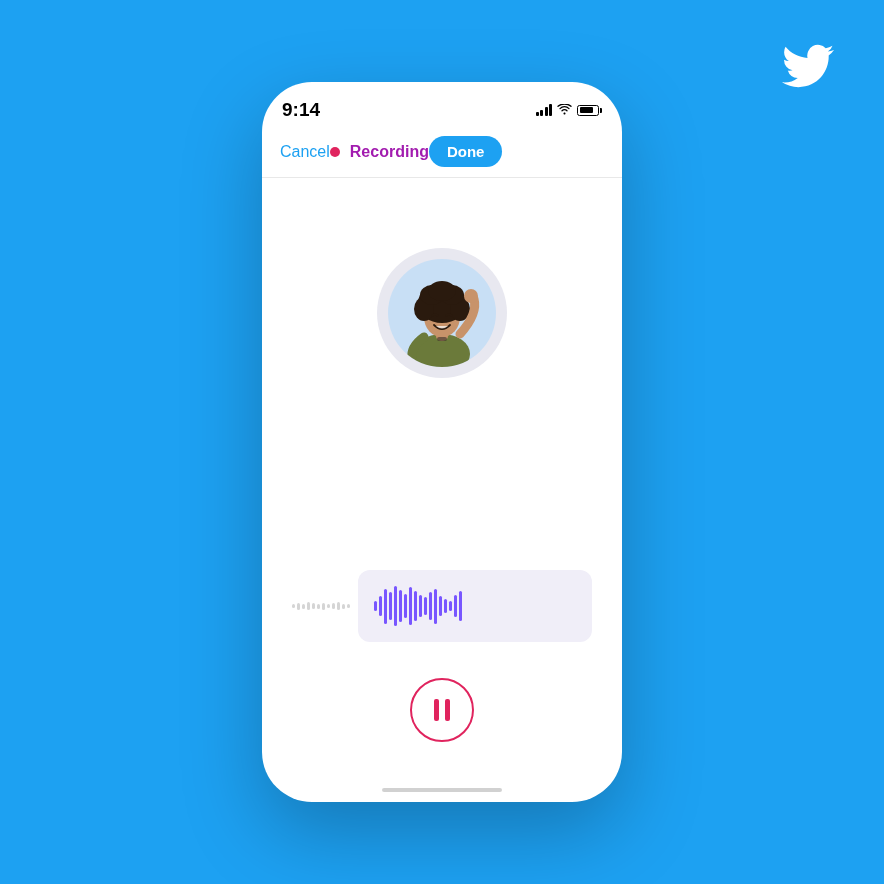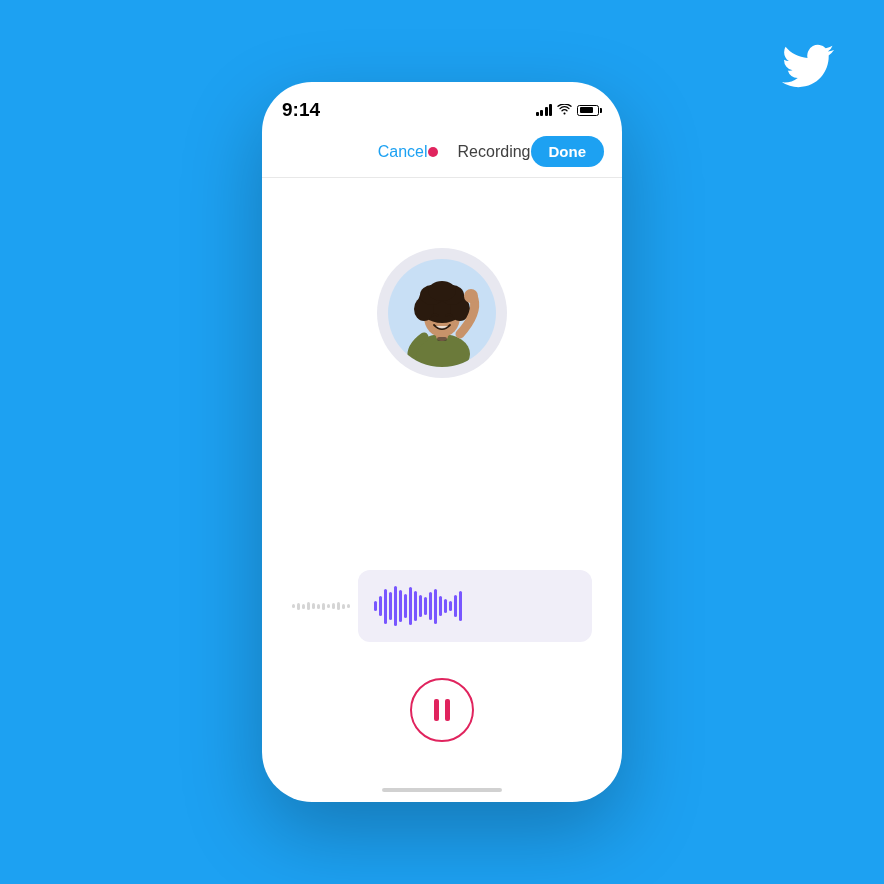--- a/index.html
+++ b/index.html
@@ -71,40 +71,40 @@
       gap: 5px;
       color: #000;
       font-size: 13px;
     }
 
     
     .toolbar {
       height: 52px;
       display: flex;
       align-items: center;
-      justify-content: flex-end;
+      justify-content: flex-start;
       padding: 0 18px;
       border-bottom: 1px solid #e8e8e8;
     }
 
     .toolbar-cancel {
       color: #1DA1F2;
       font-size: 16px;
       cursor: pointer;
       background: none;
       border: none;
     }
 
     .toolbar-recording {
       display: flex;
       align-items: center;
-      gap: 20px;
+      gap: 10px;
       font-size: 16px;
-      font-weight: 400;
-      color: #404040;
+      font-weight: 700;
+      color: #a21caf;
     }
 
     .recording-dot {
       width: 10px;
       height: 10px;
       background: #E0245E;
       border-radius: 50%;
     }
 
     .toolbar-done {

